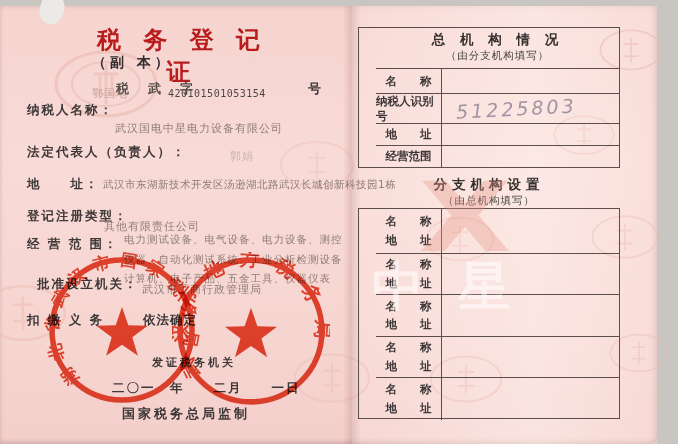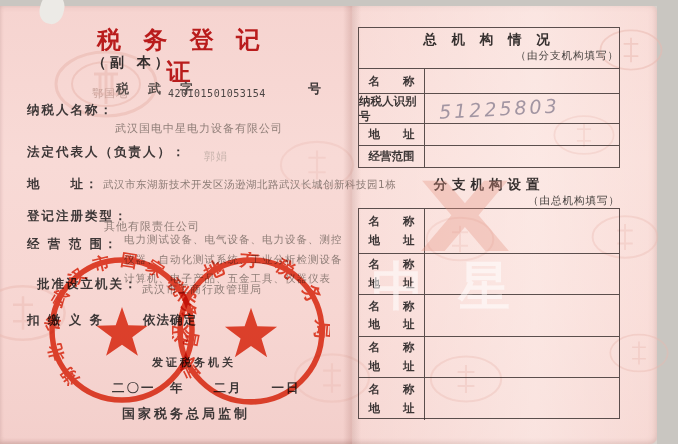--- a/index.html
+++ b/index.html
@@ -14,24 +14,24 @@
   #fold{left:343px;top:6px;width:18px;height:438px;
          background:linear-gradient(90deg,rgba(0,0,0,0),rgba(150,90,82,.20) 45%,rgba(120,70,64,.12) 60%,rgba(0,0,0,0));}
   #chip{left:40px;top:-6px;width:24px;height:30px;background:#eceae6;border-radius:45%;transform:rotate(14deg);}
   .lbl{font-weight:700;font-size:12.5px;color:#3d3737;letter-spacing:2px;white-space:nowrap;}
   .val{font-size:11px;color:#8e7d77;letter-spacing:1px;white-space:nowrap;
        font-family:"DejaVu Sans","Liberation Sans",sans-serif;}
   .faint{color:#c9a49c;margin-left:8px;}
   .mono{font-family:"DejaVu Sans Mono","Liberation Mono",monospace;}
   .title{font-size:24px;font-weight:700;letter-spacing:7px;color:#b91c1c;}
   .subtitle{font-size:14px;font-weight:700;letter-spacing:4px;color:#322d2d;}
-  .tbl{border:1px solid rgba(62,52,50,.85);box-sizing:border-box;}
+  .tbl{border:1px solid rgba(62,52,50,.85);box-sizing:border-box;padding-left:17px;}
   .t-head{height:41px;border-bottom:1px solid rgba(62,52,50,.85);text-align:center;padding-top:3px;box-sizing:border-box;}
   .t-title{font-size:13.5px;font-weight:700;letter-spacing:5px;color:#36302f;}
-  .t-sub{font-size:10.5px;color:#45403e;letter-spacing:1px;text-align:right;}
+  .t-sub{font-size:10.5px;color:#45403e;letter-spacing:1px;}
   .t-row{display:flex;border-bottom:1px solid rgba(62,52,50,.85);box-sizing:border-box;}
   .t-row:last-child{border-bottom:none;}
   .c-lab{width:66px;border-right:1px solid rgba(62,52,50,.85);display:flex;align-items:center;justify-content:center;
          font-size:11.5px;font-weight:600;color:#3c3636;box-sizing:border-box;}
   .c-val{flex:1;display:flex;align-items:center;}
   .grp{display:flex;border-bottom:1px solid rgba(62,52,50,.85);box-sizing:border-box;}
   .grp:last-child{border-bottom:none;}
   .g-lab{width:66px;border-right:1px solid rgba(62,52,50,.85);display:flex;flex-direction:column;
          justify-content:space-evenly;align-items:center;font-size:11.5px;font-weight:600;color:#3c3636;box-sizing:border-box;}
   .hand{font-size:19px;font-style:italic;color:#a295a2;letter-spacing:3px;transform:rotate(-3deg);
@@ -99,21 +99,21 @@
 
   <div class="abs val faint" style="left:84px;top:86px;font-size:11px">鄂国地</div>
   <div class="abs" style="left:116px;top:80px;font-size:13px;font-weight:600;color:#564e4b;letter-spacing:3px">税　武　字</div>
   <div class="abs mono" style="left:168px;top:88px;font-size:10px;color:#4b4544;letter-spacing:.5px">420101501053154</div>
   <div class="abs" style="left:308px;top:80px;font-size:13px;font-weight:600;color:#3d3737">号</div>
 
   <div class="abs lbl" style="left:27px;top:102px">纳税人名称：</div>
   <div class="abs val" style="left:115px;top:121px">武汉国电中星电力设备有限公司</div>
 
   <div class="abs lbl" style="left:27px;top:144px">法定代表人（负责人）：</div>
-  <div class="abs val" style="left:204px;top:149px;color:#c8b4ad">郭娟</div>
+  <div class="abs val" style="left:230px;top:149px;color:#c8b4ad">郭娟</div>
 
   <div class="abs lbl" style="left:27px;top:176px">地　　址：</div>
   <div class="abs val" style="left:103px;top:178px;font-size:10.5px;letter-spacing:.5px">武汉市东湖新技术开发区汤逊湖北路武汉长城创新科技园1栋</div>
 
   <div class="abs lbl" style="left:27px;top:208px">登记注册类型：</div>
   <div class="abs val" style="left:104px;top:219px">其他有限责任公司</div>
 
   <div class="abs lbl" style="left:27px;top:236px">经 营 范 围：</div>
   <div class="abs val" style="left:124px;top:233px;font-size:10.5px">电力测试设备、电气设备、电力设备、测控</div>
   <div class="abs val" style="left:124px;top:253px;font-size:10.5px">仪器、自动化测试系统、工业分析检测设备</div>

